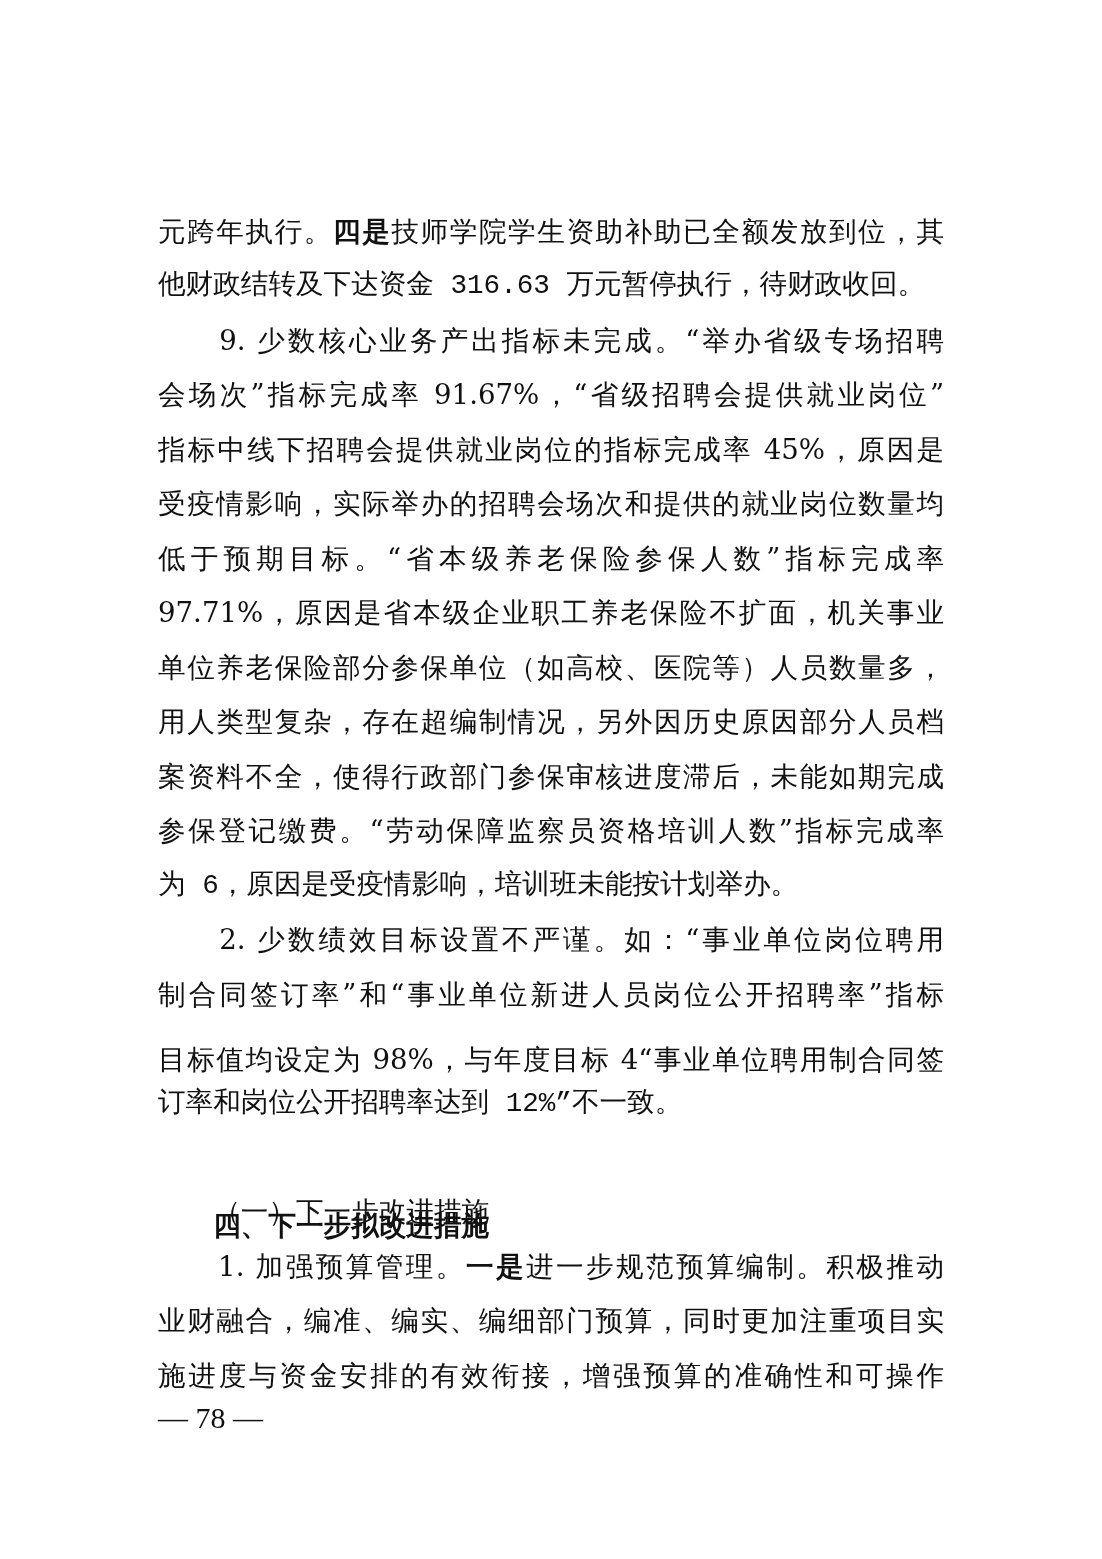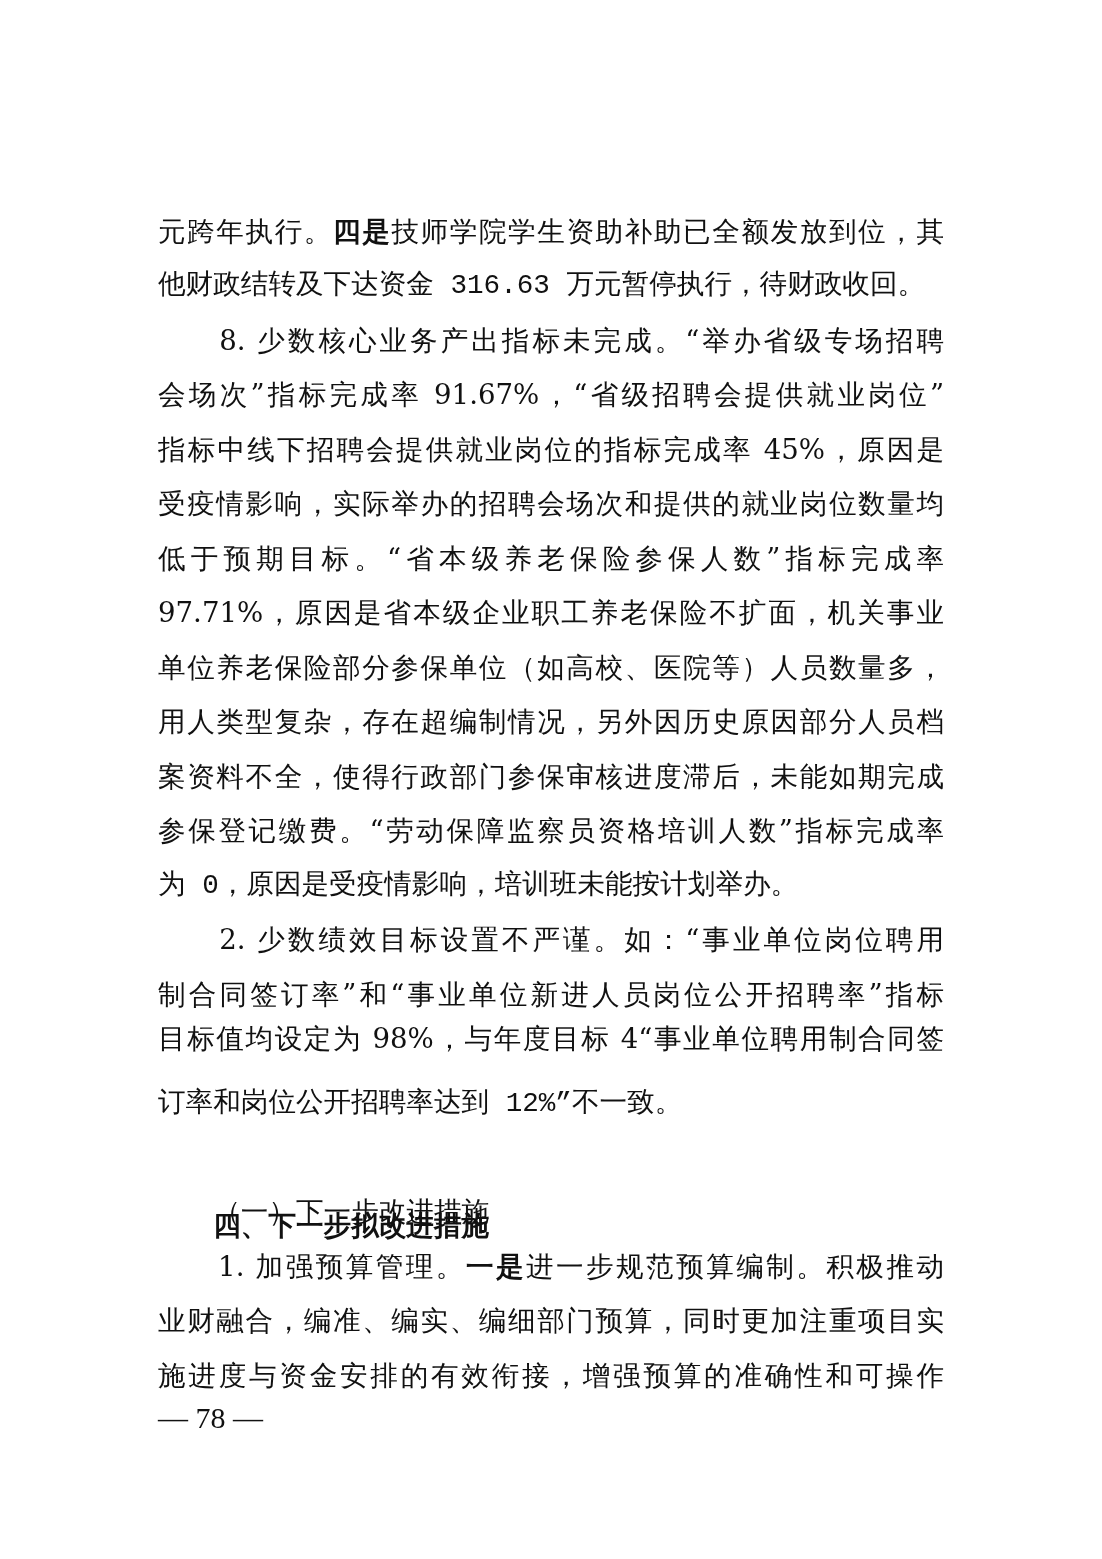--- a/index.html
+++ b/index.html
@@ -14,34 +14,34 @@
     .sub { text-align-last: left; }
     .page-num { position: absolute; left: 158px; top: 1398px; font-size: 30px; line-height: 40px;
                 font-family: "Liberation Serif", serif; white-space: pre; }
   </style>
 </head>
 <body>
 
 <div>
   <div class="line" style="top:212px"><span>元跨年执行。</span><span class="bold">四是</span><span>技师学院学生资助补助已全额发放到位，其</span></div>
   <div class="line last" style="top:266px">他财政结转及下达资金 316.63 万元暂停执行，待财政收回。</div>
-  <div class="line" style="top:321px">　　8. 少数核心业务产出指标未完成。“举办省级专场招聘</div>
+  <div class="line" style="top:321px">　　9. 少数核心业务产出指标未完成。“举办省级专场招聘</div>
   <div class="line" style="top:375px">会场次”指标完成率 91.67%，“省级招聘会提供就业岗位”</div>
   <div class="line" style="top:430px">指标中线下招聘会提供就业岗位的指标完成率 45%，原因是</div>
   <div class="line" style="top:484px">受疫情影响，实际举办的招聘会场次和提供的就业岗位数量均</div>
   <div class="line" style="top:539px">低于预期目标。“省本级养老保险参保人数”指标完成率</div>
   <div class="line" style="top:593px">97.71%，原因是省本级企业职工养老保险不扩面，机关事业</div>
   <div class="line" style="top:648px">单位养老保险部分参保单位（如高校、医院等）人员数量多，</div>
   <div class="line" style="top:702px">用人类型复杂，存在超编制情况，另外因历史原因部分人员档</div>
   <div class="line" style="top:757px">案资料不全，使得行政部门参保审核进度滞后，未能如期完成</div>
   <div class="line" style="top:811px">参保登记缴费。“劳动保障监察员资格培训人数”指标完成率</div>
-  <div class="line last" style="top:866px">为 0，原因是受疫情影响，培训班未能按计划举办。</div>
+  <div class="line last" style="top:866px">为 6，原因是受疫情影响，培训班未能按计划举办。</div>
   <div class="line" style="top:920px">　　2. 少数绩效目标设置不严谨。如：“事业单位岗位聘用</div>
   <div class="line" style="top:975px">制合同签订率”和“事业单位新进人员岗位公开招聘率”指标</div>
-  <div class="line" style="top:1019px">目标值均设定为 98%，与年度目标 4“事业单位聘用制合同签</div>
+  <div class="line" style="top:1040px">目标值均设定为 98%，与年度目标 4“事业单位聘用制合同签</div>
   <div class="line last" style="top:1084px">订率和岗位公开招聘率达到 12%”不一致。</div>
   <div class="line heading" style="top:1206px">　　四、下一步拟改进措施</div>
   <div class="line sub" style="top:1192px">　　（一）下一步改进措施</div>
   <div class="line" style="top:1247px"><span>　　1. 加强预算管理。</span><span class="bold">一是</span><span>进一步规范预算编制。积极推动</span></div>
   <div class="line" style="top:1301px">业财融合，编准、编实、编细部门预算，同时更加注重项目实</div>
   <div class="line" style="top:1356px">施进度与资金安排的有效衔接，增强预算的准确性和可操作</div>
   <div class="page-num">— 78 —</div>
 </div>
 
 </body></html>

